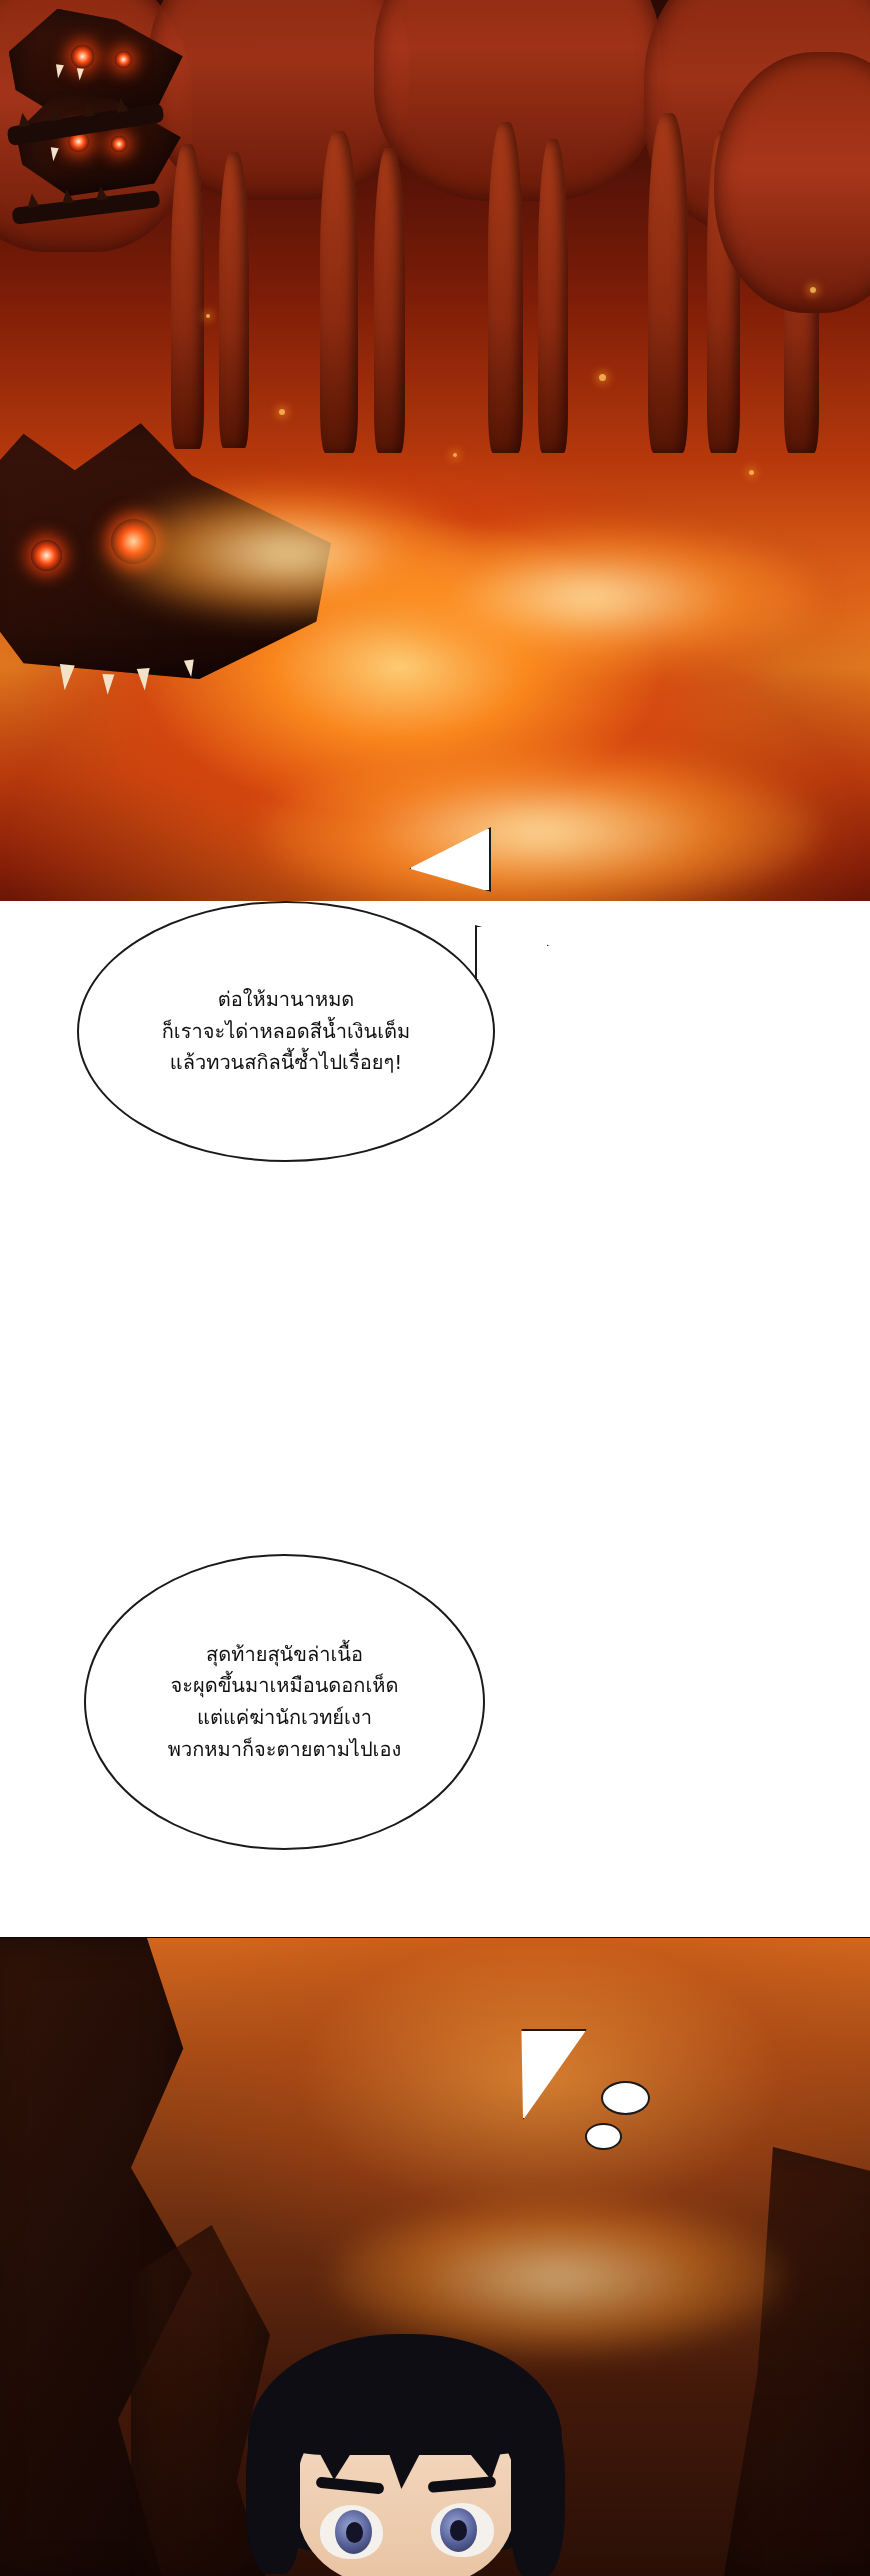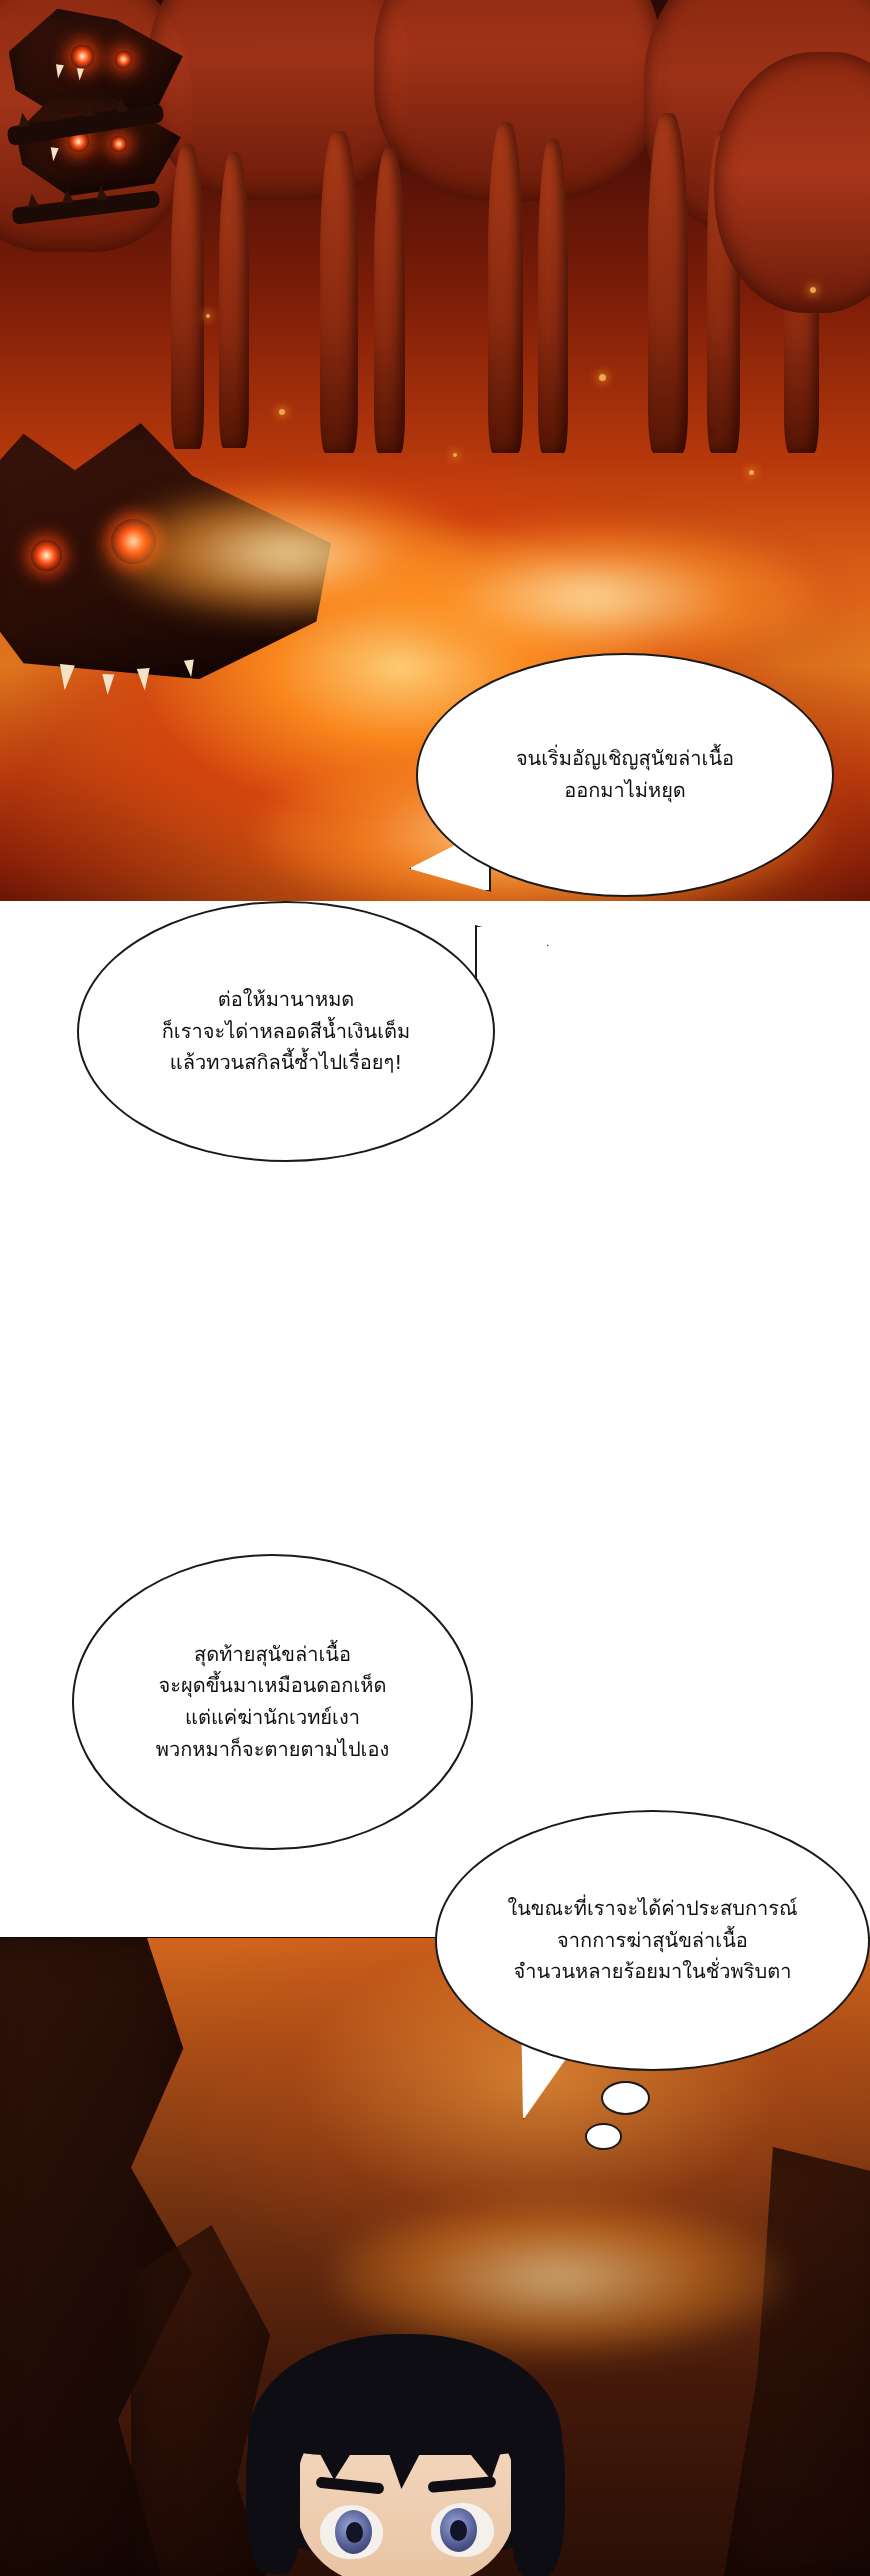--- a/index.html
+++ b/index.html
@@ -182,21 +182,21 @@
     background: #ffffff;
     border: 2.6px solid #1a1a1a;
     border-radius: 50%;
     z-index: 40;
   }
 
   
   #bubble-1 { left: 416px; top: 653px;  width: 418px; height: 244px; }
   #bubble-2 { left: 77px;  top: 901px; width: 418px; height: 261px; }
   #bubble-3 { left: 77px;  top: 1790x;  }
-  #bubble-3 { left: 72px;  top: 1554px; width: 401px; height: 296px; }
+  #bubble-3 { left: 84px;  top: 1554px; width: 401px; height: 296px; }
   #bubble-4 { left: 435px; top: 1810px; width: 435px; height: 261px; }
 
   
   #tail-1 { left: 409px; top: 827px; width: 78px; height: 61px;
             clip-path: polygon(100% 0, 100% 100%, 0 64%); }
   #tail-2 { left: 475px; top: 925px; width: 70px; height: 52px;
             clip-path: polygon(0 0, 0 100%, 100% 36%); }
   #tail-4 { left: 505px; top: 2029px; width: 78px; height: 87px;
             clip-path: polygon(20% 0, 100% 0, 22% 100%); }
 </style>
@@ -302,41 +302,32 @@
       <div class="eye-white" style="left:209px; top:169px; width:63px; height:54px;"></div>
       <div class="iris" style="left:218px; top:174px; width:37px; height:44px;"></div>
       <div class="pupil" style="left:228px; top:186px; width:17.4px; height:21px;"></div>
     </div>
   </div>
 
   <div class="tail" id="tail-1"></div>
   <div class="tail" id="tail-2"></div>
   <div class="tail" id="tail-4"></div>
 
-  <div class="bubble" id="bubble-1">
-    <div class="txt">จนเริ่มอัญเชิญสุนัขล่าเนื้อ
-ออกมาไม่หยุด</div>
-  </div>
 
   <div class="bubble" id="bubble-2">
     <div class="txt">ต่อให้มานาหมด
 ก็เราจะได่าหลอดสีน้ำเงินเต็ม
 แล้วทวนสกิลนี้ซ้ำไปเรื่อยๆ!</div>
   </div>
 
   <div class="bubble" id="bubble-3">
     <div class="txt">สุดท้ายสุนัขล่าเนื้อ
 จะผุดขึ้นมาเหมือนดอกเห็ด
 แต่แค่ฆ่านักเวทย์เงา
 พวกหมาก็จะตายตามไปเอง</div>
   </div>
 
-  <div class="bubble" id="bubble-4">
-    <div class="txt">ในขณะที่เราจะได้ค่าประสบการณ์
-จากการฆ่าสุนัขล่าเนื้อ
-จำนวนหลายร้อยมาในชั่วพริบตา</div>
-  </div>
 
   <div class="think-dot" style="left:601px; top:2081px; width:45px; height:30px;"></div>
   <div class="think-dot" style="left:585px; top:2123px; width:33px; height:22.6px;"></div>
 
 </div>
 
 
 </body></html>

